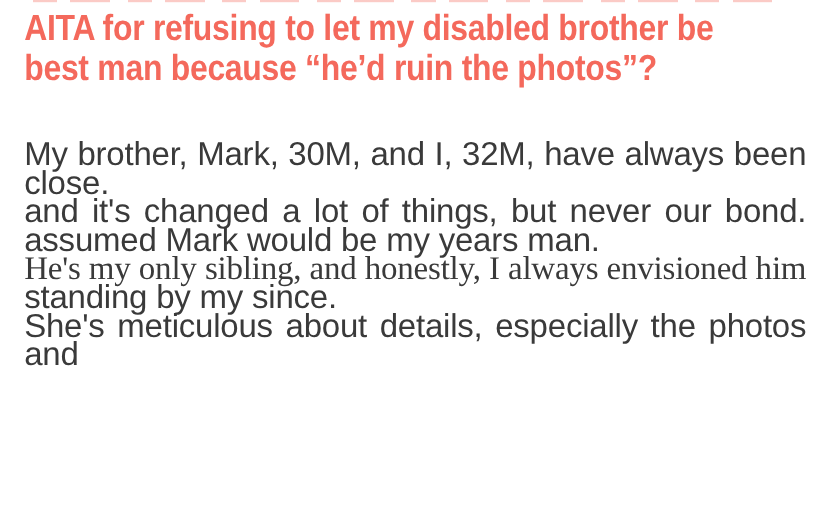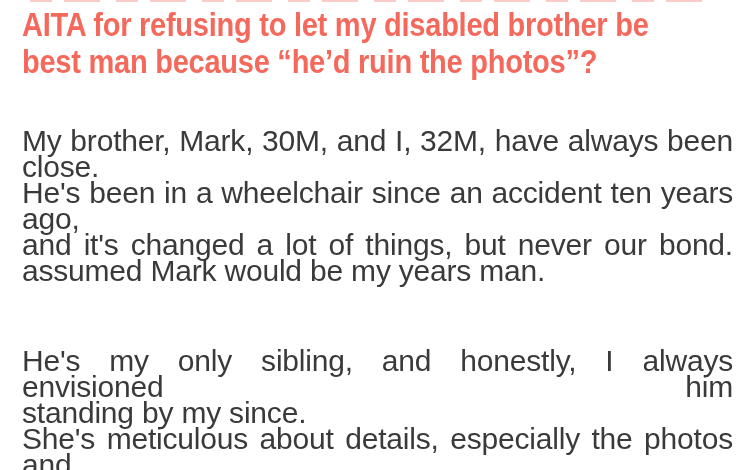--- a/index.html
+++ b/index.html
@@ -61,39 +61,38 @@
     color: #3a3a3a;
     letter-spacing: -0.2px;
     text-align: justify;
     text-align-last: justify;   
   }
   .line.e {                     
     text-align: center;
     text-align-last: left;
   }
   .gap {                        
-    margin-top: 64px;
+    font-family: Liberation Serif, serif;
   }
 </style>
 </head>
 <body>
 
 <div class="page">
 
   <div class="top-remnant"></div>
 
   <h1 class="title">
     <div class="tline">AITA for refusing to let my disabled brother be</div>
     <div class="tline">best man because “he’d ruin the photos”?</div>
   </h1>
 
   <div class="body-text">
     <div class="line j">My brother, Mark, 30M, and I, 32M, have always been</div>
     <div class="line e">close.</div>
-    <div class="line j">He's been in a wheelchair since an accident ten years ago,</div>
     <div class="line j">and it's changed a lot of things, but never our bond.</div>
     <div class="line e">assumed Mark would be my years man.</div>
     <div class="line j gap">He's my only sibling, and honestly, I always envisioned him</div>
     <div class="line e">standing by my since.</div>
     <div class="line j">She's meticulous about details, especially the photos and</div>
   </div>
 
 </div>
 
 </body></html>

